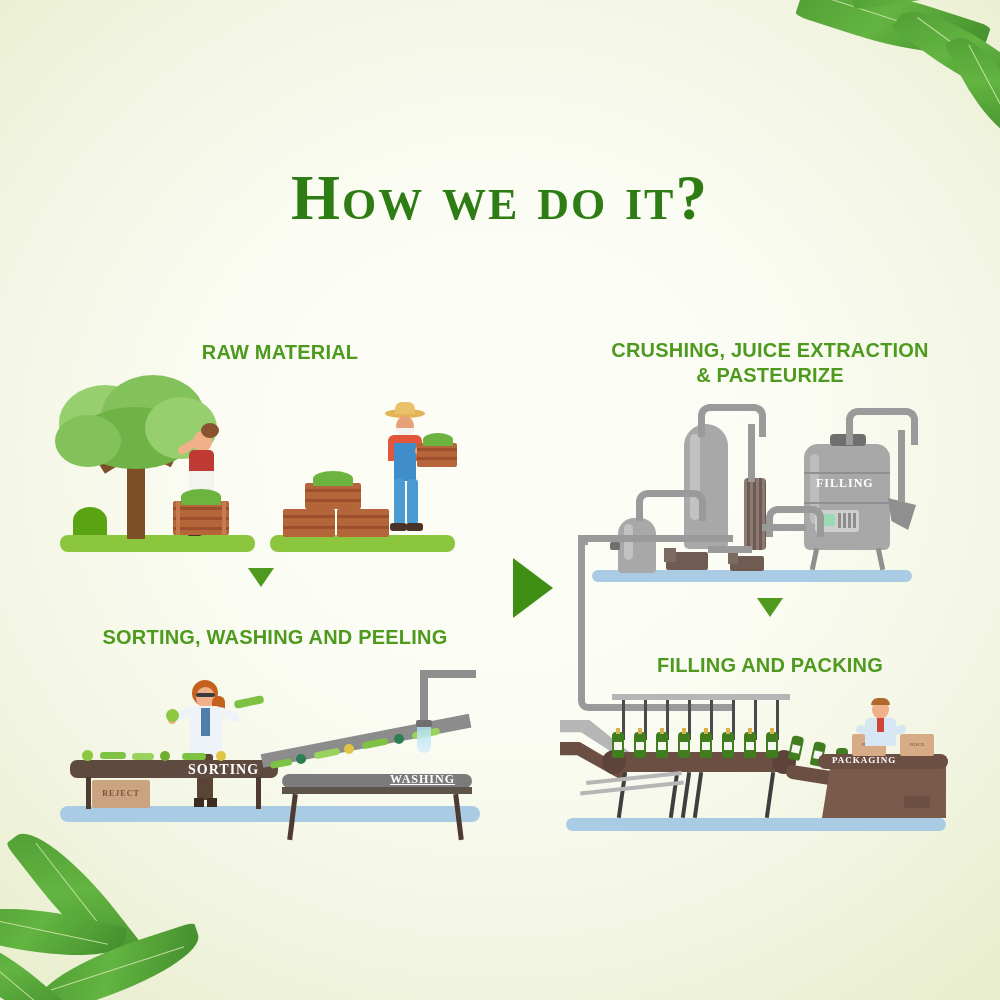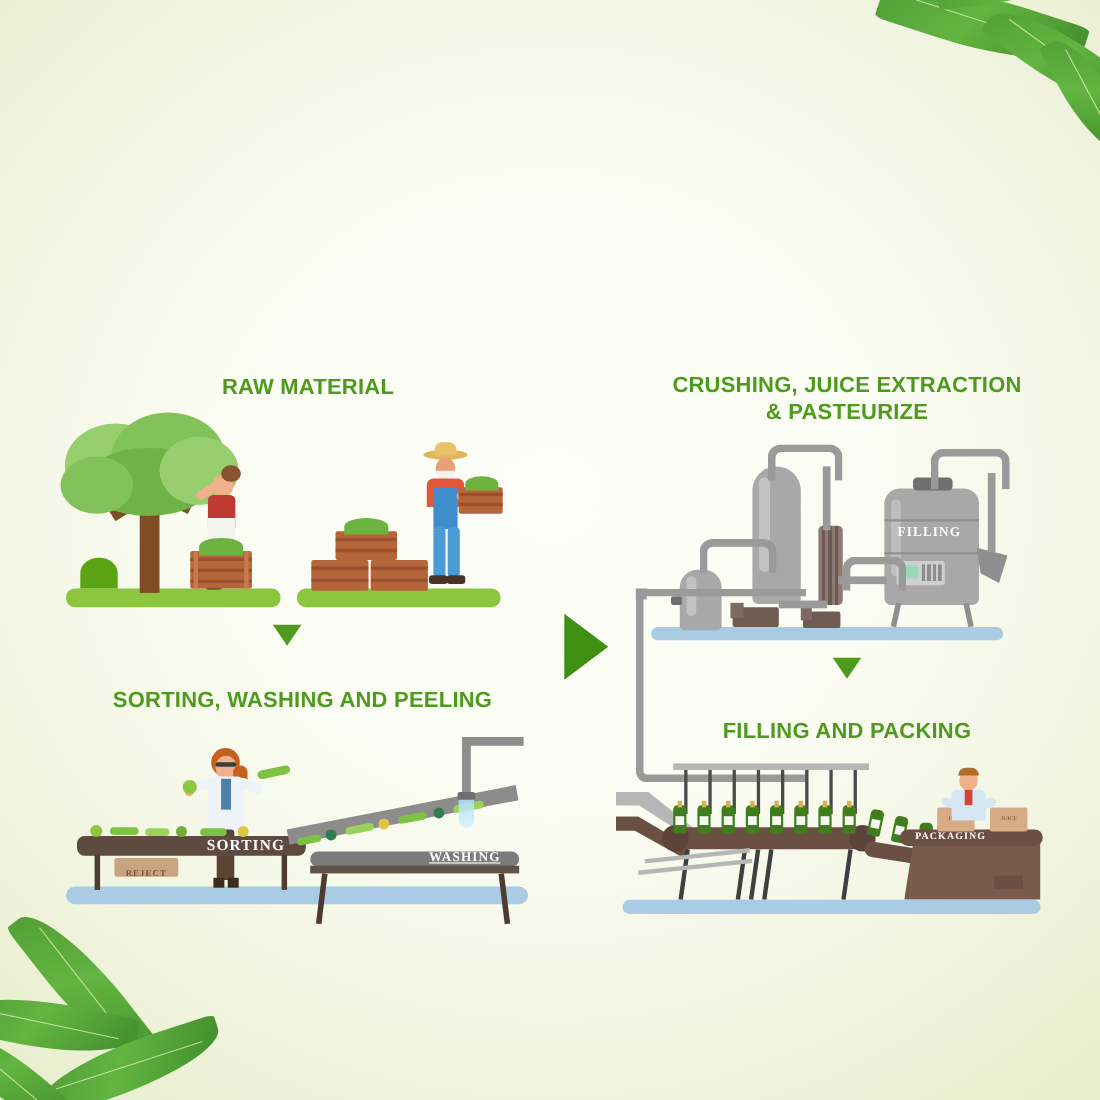--- a/index.html
+++ b/index.html
@@ -101,20 +101,21 @@
         <i class="vein"></i>
       </div>
     <div class="leaf" style="left:60px;top:108px;width:175px;height:44px;transform:rotate(-18deg);border-radius:70% 6% 70% 6%;">
         <i class="vein"></i>
       </div>
     <div class="leaf" style="left:-30px;top:118px;width:130px;height:40px;transform:rotate(40deg);border-radius:70% 6% 70% 6%;">
         <i class="vein"></i>
       </div>
   </div>
 
+  <div class="title">How we do it?</div>
 
   <div class="hdr" id="hdr-raw">RAW MATERIAL</div>
 
   <div class="hdr" id="hdr-crush">
     <div>CRUSHING, JUICE EXTRACTION</div>
     <div>&amp; PASTEURIZE</div>
   </div>
 
   <div class="hdr" id="hdr-sort">SORTING, WASHING AND PEELING</div>
 
@@ -224,21 +225,21 @@
     <div class="leg" style="left:26px;top:107px;width:5px;height:32px;background:#4d3a31;"></div>
     <div class="leg" style="left:196px;top:107px;width:5px;height:32px;background:#4d3a31;"></div>
 
     <div class="pp rnd" style="left:22px;top:80px;width:11px;height:11px;background:#8dc63f;"></div>
     <div class="pp" style="left:40px;top:82px;width:26px;height:7px;background:#7ec243;border-radius:4px;"></div>
     <div class="pp" style="left:72px;top:83px;width:22px;height:7px;background:#9ad25e;border-radius:4px;"></div>
     <div class="pp rnd" style="left:100px;top:81px;width:10px;height:10px;background:#6fae33;"></div>
     <div class="pp" style="left:122px;top:83px;width:24px;height:7px;background:#7ec243;border-radius:4px;"></div>
     <div class="pp rnd" style="left:156px;top:81px;width:10px;height:10px;background:#e0c545;"></div>
 
-    <div class="box" style="left:44px;top:110px;width:58px;height:17px;background:#caa481;color:#7a543a;font-size:8px;line-height:28px;letter-spacing:1px;">REJECT</div>
+    <div class="box" style="left:32px;top:110px;width:58px;height:28px;background:#caa481;color:#7a543a;font-size:8px;line-height:28px;letter-spacing:1px;">REJECT</div>
 
     <div style="position:absolute;left:210px;top:54px;width:210px;height:86px;">
       <div class="convey-top" style="left:-8px;top:30px;width:212px;height:14px;background:#8c8c8c;transform:rotate(-11deg);transform-origin:left center;"></div>
       <div class="conveyor" style="left:12px;top:50px;width:190px;height:14px;background:#7b7b7b;"></div>
       <div class="conveyor" style="left:12px;top:63px;width:190px;height:7px;background:#5e5349;border-radius:0;"></div>
       <div class="leg" style="left:20px;top:70px;width:5px;height:46px;background:#4d3a31;transform:rotate(7deg);"></div>
       <div class="leg" style="left:186px;top:70px;width:5px;height:46px;background:#4d3a31;transform:rotate(-7deg);"></div>
       <div class="label-plate" style="left:120px;top:48px;font-size:12px;text-decoration:underline;">WASHING</div>
 
       <div class="pp" style="left:0px;top:36px;width:22px;height:7px;background:#7ec243;border-radius:4px;transform:rotate(-11deg);"></div>

